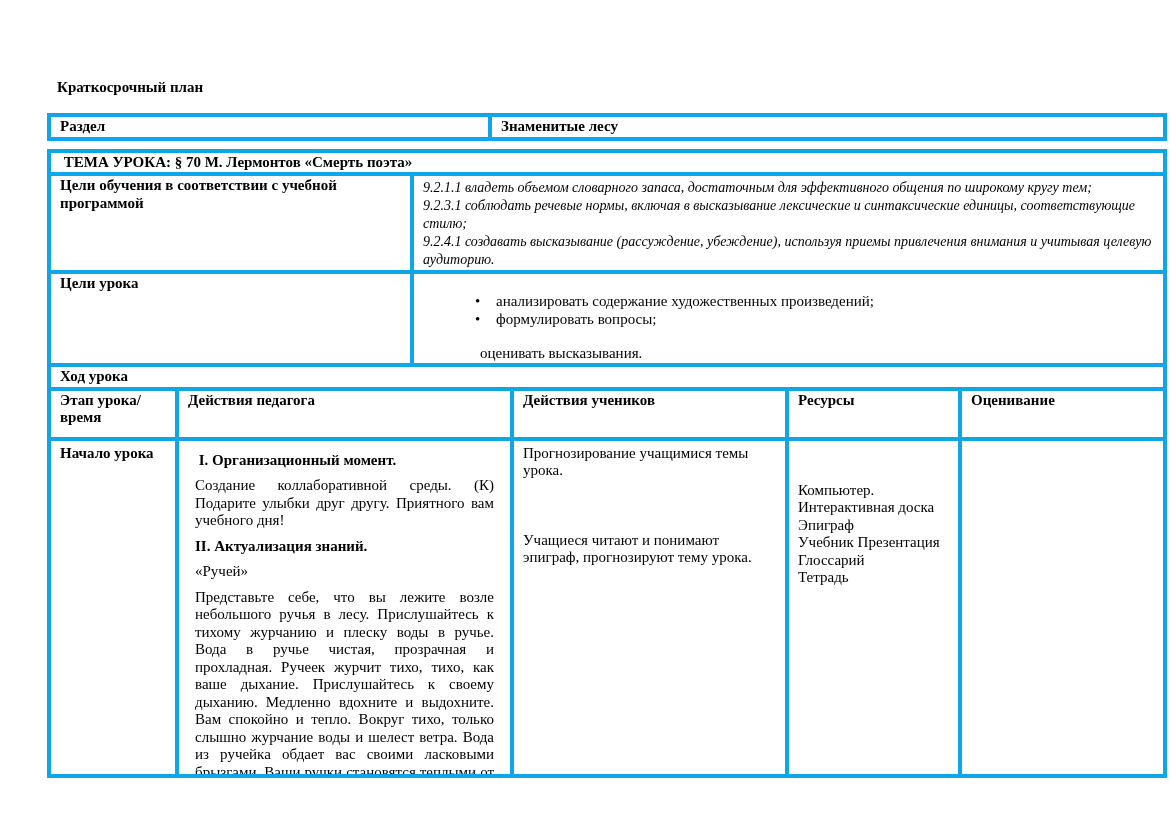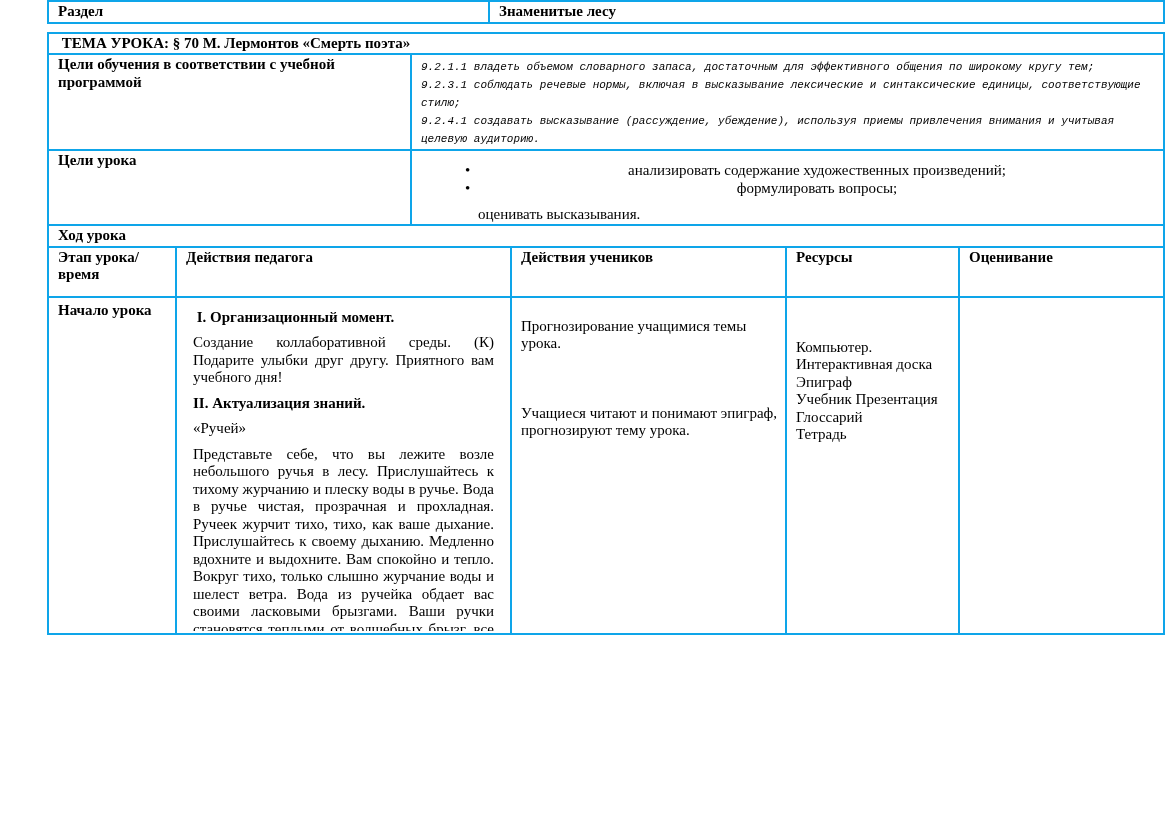--- a/index.html
+++ b/index.html
@@ -12,50 +12,51 @@
   .page{position:relative;width:1170px;height:827px;overflow:hidden;background:#fff;}
   .content{position:absolute;left:47px;top:0;width:1116px;}
   .doc-title{
     margin-top:78px;margin-left:10px;margin-bottom:17px;
     font-weight:bold;font-size:15px;line-height:18px;
   }
   table.tbl{
     border-collapse:collapse;table-layout:fixed;width:1116px;
   }
   table.tbl td{
-    border:2px solid #0ea5e9;
+    border:4px solid #0ea5e9;
     font-size:15px;line-height:17.5px;
     padding:1px 7px 1px 9px;
     vertical-align:top;
     overflow:hidden;
     word-wrap:break-word;
   }
   .b{font-weight:bold;}
   .gap{height:8px;}
   
-  .obj-item{font-style:italic;font-size:11px;line-height:18px;font-family:Liberation Mono, monospace;}
-  ul.goals{list-style:none;margin:8px;padding:0;text-align:center;}
+  .obj-item{font-style:italic;font-size:14px;line-height:18px;}
+  ul.goals{list-style:none;margin:16px;padding:0;}
   ul.goals li{padding-left:57px;position:relative;line-height:18px;}
   ul.goals li::before{content:"\2022";position:absolute;left:36px;}
   .goals-extra{padding-left:57px;line-height:18px;}
   td.hdr-bottom{vertical-align:bottom;padding-bottom:5px;}
   td.hdr-top{vertical-align:top;padding-top:4px;}
   td.hdr-mid{vertical-align:middle;}
   .clip{max-height:330px;overflow:hidden;}
   .teacher p{margin:8px;text-align:justify;white-space:pre-wrap;}
   .teacher .jlast{text-align:justify;text-align-last:justify;}
   .students .blk2{margin-top:52px;}
   .resources-list{white-space:pre-line;margin-top:40px;line-height:17.5px;}
 </style>
 </head>
 <body>
 
 <div class="page">
   <div class="content">
 
+    <div class="doc-title">Краткосрочный план</div>
 
     <table class="tbl">
       <colgroup>
           <col style="width:441px">
           <col style="width:357px">
           <col style="width:318px">
         </colgroup>
       <tbody>
           <tr style="height:19px">
         <td class="b">Раздел</td>
@@ -117,21 +118,21 @@
         <td class="b" style="padding-top:4px;">Начало урока</td>
         <td colspan="2" class="teacher" style="padding:3px 8px 0 8px;">
           <div class="clip">
             <p class="b"> I. Организационный момент.</p>
             <p>Создание коллаборативной среды. (К) Подарите улыбки друг другу. Приятного вам учебного дня!</p>
             <p class="b">II. Актуализация знаний.</p>
             <p>«Ручей»</p>
             <p class="jlast">Представьте себе, что вы лежите возле небольшого ручья в лесу. Прислушайтесь к тихому журчанию и плеску воды в ручье. Вода в ручье чистая, прозрачная и прохладная. Ручеек журчит тихо, тихо, как ваше дыхание. Прислушайтесь к своему дыханию. Медленно вдохните и выдохните. Вам спокойно и тепло. Вокруг тихо, только слышно журчание воды и шелест ветра. Вода из ручейка обдает вас своими ласковыми брызгами. Ваши ручки становятся теплыми от волшебных брызг, все тело становится легким от прикосновения воды. Ручеек погладил (имя ребенка). Журчание</p>
           </div>
         </td>
-        <td class="students" style="padding-top:20px;">
+        <td class="students" style="padding-top:4px;">
           <div>Прогнозирование учащимися темы урока.</div>
           <div class="blk2">Учащиеся читают и понимают эпиграф, прогнозируют тему урока.</div>
         </td>
         <td>
           <div class="resources-list">Компьютер.
 Интерактивная доска
 Эпиграф
 Учебник Презентация
 Глоссарий
 Тетрадь</div>

